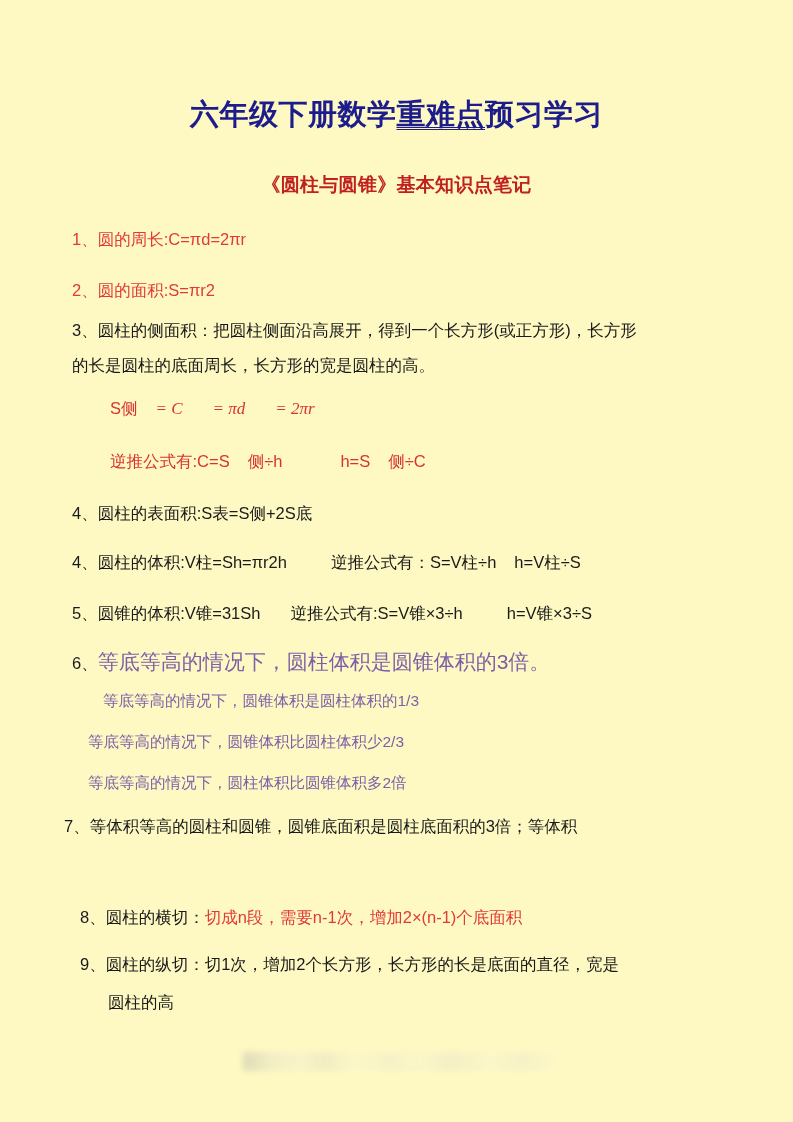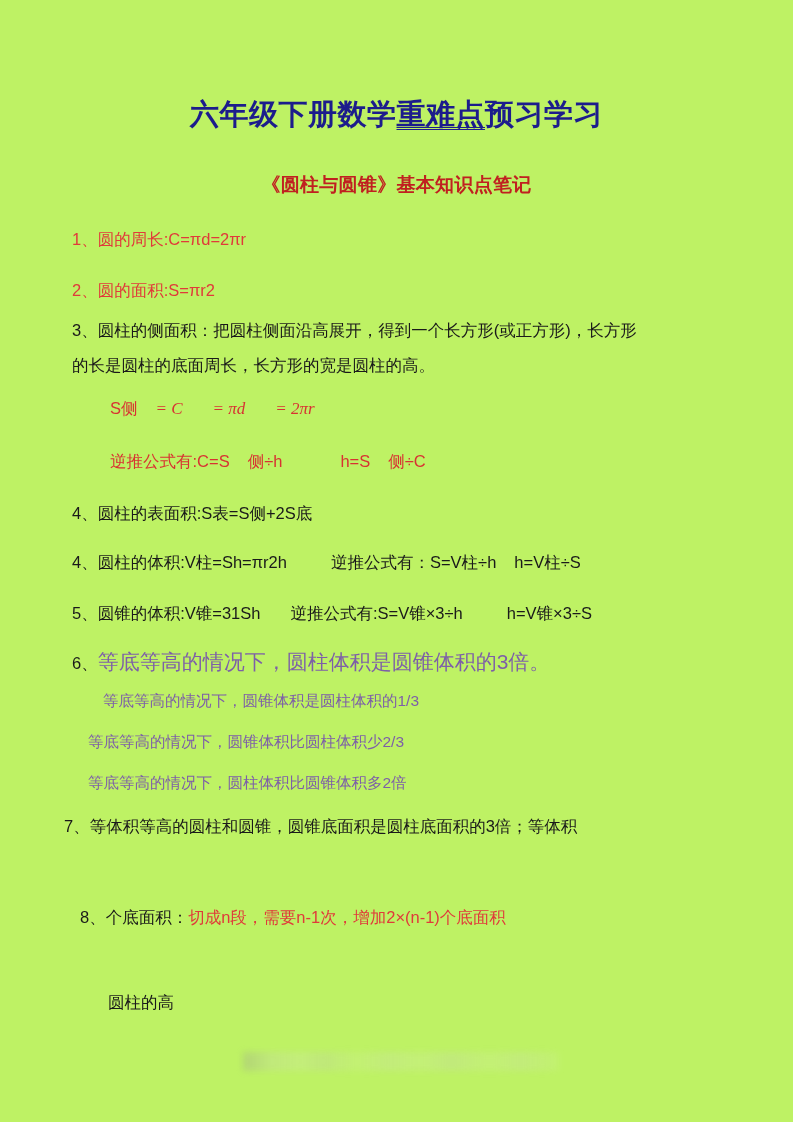--- a/index.html
+++ b/index.html
@@ -14,21 +14,21 @@
     position: relative;
     font-family: "Liberation Sans", "DejaVu Sans", sans-serif;
     color: #1a1a1a;
     overflow: hidden;
   }
   .page {
     position: absolute;
     top: 0; left: 0;
     width: 793px;
     height: 1122px;
-    background: #bef264;
+    background: #fef9c3;
   }
 
   
   .doc-title {
     position: absolute;
     top: 95px;
     left: 0;
     width: 793px;
     text-align: center;
     font-size: 29px;
@@ -151,20 +151,23 @@
   </div>
   <div class="line purple" style="left:88px; top:692px; font-size:15.5px;margin-left:15px;">等底等高的情况下，圆锥体积是圆柱体积的1/3</div>
   <div class="line purple" style="left:88px; top:733px; font-size:15.5px;">等底等高的情况下，圆锥体积比圆柱体积少2/3</div>
   <div class="line purple" style="left:88px; top:774px; font-size:15.5px;">等底等高的情况下，圆柱体积比圆锥体积多2倍</div>
 
   <div class="line black" style="left:64px; top:817px;text-align:center;">
     <span>7、</span><span>等体积等高的圆柱和圆锥，圆锥底面积是圆柱底面积的3倍；等体积</span>
   </div>
 
   <div class="line" style="left:80px; top:908px;">
-    <span class="black">8、</span><span class="black">个底面积：</span><span class="red">切成n段，需要n-1次，增加2×(n-1)个底面积</span>
+    <span class="black">8、</span><span class="black">圆柱的横切：</span><span class="red">切成n段，需要n-1次，增加2×(n-1)个底面积</span>
   </div>
 
+  <div class="line black" style="left:80px; top:955px;">
+    <span>9、</span><span>圆柱的纵切：切1次，增加2个长方形，长方形的长是底面的直径，宽是</span>
+  </div>
   <div class="line black" style="left:72px; top:993px;margin-left:36px;">圆柱的高</div>
 
   <div class="redaction"></div>
 
 </div>
 
 </body></html>

